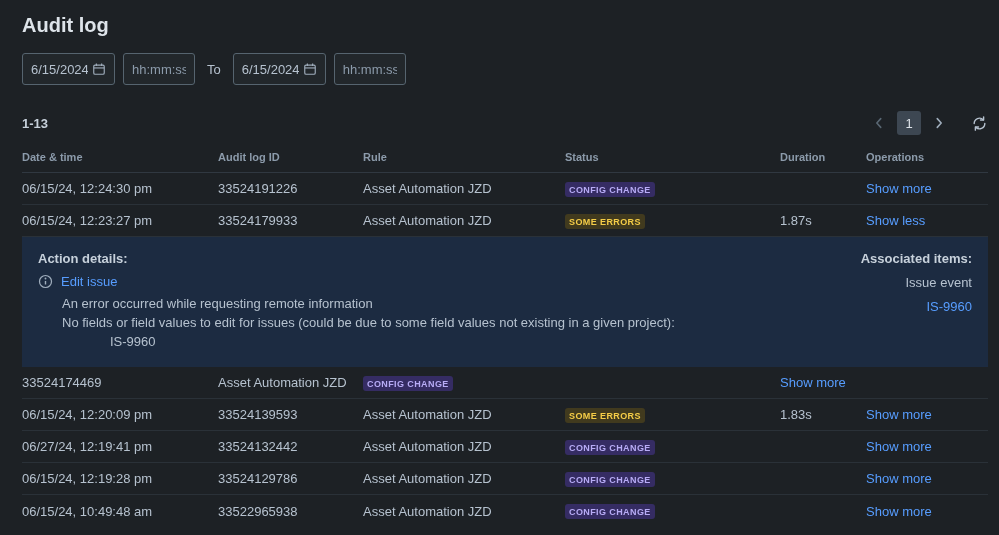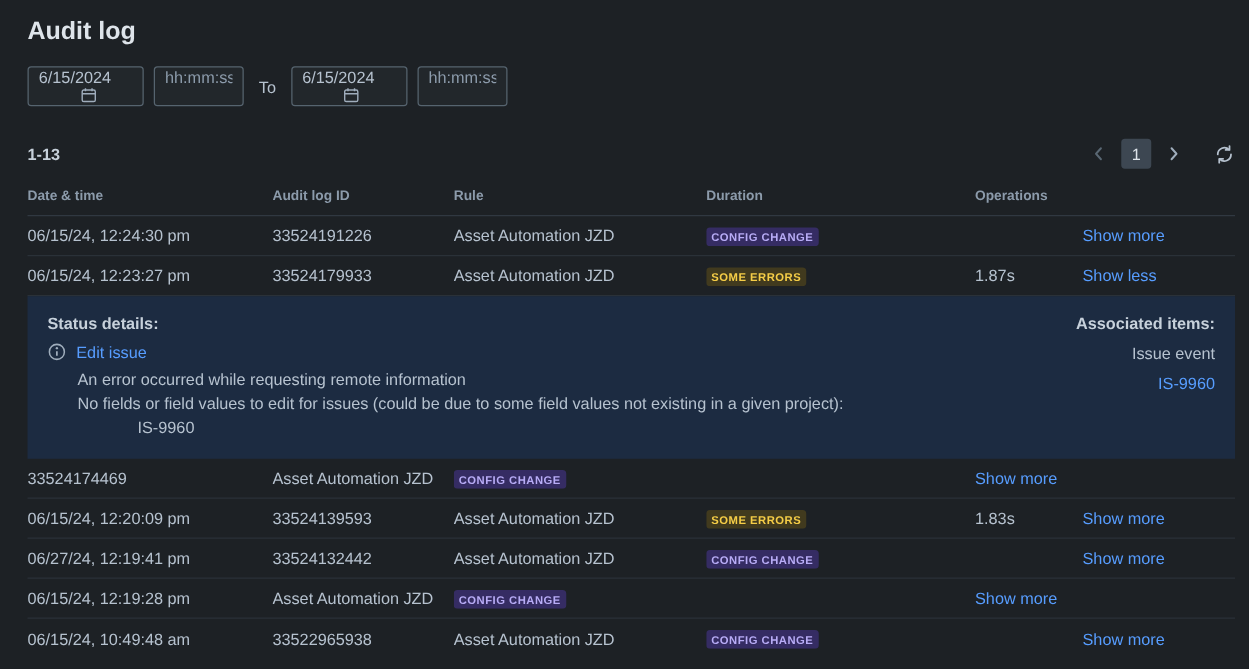--- a/index.html
+++ b/index.html
@@ -21,21 +21,20 @@
 
   
   .filter-row { display: flex; align-items: center; gap: 8px; margin-bottom: 26px; }
   .input-wrap {
     display: flex; align-items: center;
     background: #22272b;
     border: 1px solid #56646f;
     border-radius: 3px;
     height: 32px;
     padding: 0 8px;
-    flex-direction: column;
   }
   .input-wrap input {
     background: transparent; border: none; outline: none;
     color: #b6c2cf; font-family: "Liberation Sans", sans-serif;
     font-size: 13px; width: 100%;
   }
   .input-wrap input::placeholder { color: #8c9bab; }
   .w-date { width: 93px; }
   .w-time { width: 72px; }
   .cal-btn { display: flex; align-items: center; color: #9fadbc; cursor: pointer; margin-left: 4px; }
@@ -157,20 +156,21 @@
             <polyline points="6.2 21.4 6.2 17 10.6 17"></polyline>
           </svg>
       </button>
     </div>
   </div>
 
   <div class="grid-row thead">
     <div>Date &amp; time</div>
     <div>Audit log ID</div>
     <div>Rule</div>
+    <div>Status</div>
     <div>Duration</div>
     <div>Operations</div>
   </div>
 
   <div class="grid-row trow">
     <div class="cell">06/15/24, 12:24:30 pm</div>
     <div class="cell">33524191226</div>
     <div class="cell">Asset Automation JZD</div>
     <div class="cell"><span class="badge" data-variant="config">CONFIG CHANGE</span></div>
     <div class="cell"></div>
@@ -181,21 +181,21 @@
     <div class="cell">06/15/24, 12:23:27 pm</div>
     <div class="cell">33524179933</div>
     <div class="cell">Asset Automation JZD</div>
     <div class="cell"><span class="badge" data-variant="error">SOME ERRORS</span></div>
     <div class="cell">1.87s</div>
     <div class="cell"><a class="link">Show less</a></div>
   </div>
 
   <div class="detail-panel">
     <div class="panel-left">
-      <div class="panel-title">Status details:</div>
+      <div class="panel-title">Action details:</div>
       <div class="action-row">
         <span class="info-ic">
           <svg width="15" height="15" viewBox="0 0 16 16">
               <circle cx="8" cy="8" r="6.4" fill="none" stroke="currentColor" stroke-width="1.3"></circle>
               <line x1="8" y1="7.4" x2="8" y2="11.2" stroke="currentColor" stroke-width="1.5"></line>
               <circle cx="8" cy="4.8" r="1" fill="currentColor"></circle>
             </svg>
         </span>
         <a class="link">Edit issue</a>
       </div>
@@ -231,20 +231,21 @@
     <div class="cell">06/27/24, 12:19:41 pm</div>
     <div class="cell">33524132442</div>
     <div class="cell">Asset Automation JZD</div>
     <div class="cell"><span class="badge" data-variant="config">CONFIG CHANGE</span></div>
     <div class="cell"></div>
     <div class="cell"><a class="link">Show more</a></div>
   </div>
 
   <div class="grid-row trow">
     <div class="cell">06/15/24, 12:19:28 pm</div>
+    <div class="cell">33524129786</div>
     <div class="cell">Asset Automation JZD</div>
     <div class="cell"><span class="badge" data-variant="config">CONFIG CHANGE</span></div>
     <div class="cell"></div>
     <div class="cell"><a class="link">Show more</a></div>
   </div>
 
   <div class="grid-row trow">
     <div class="cell">06/15/24, 10:49:48 am</div>
     <div class="cell">33522965938</div>
     <div class="cell">Asset Automation JZD</div>

